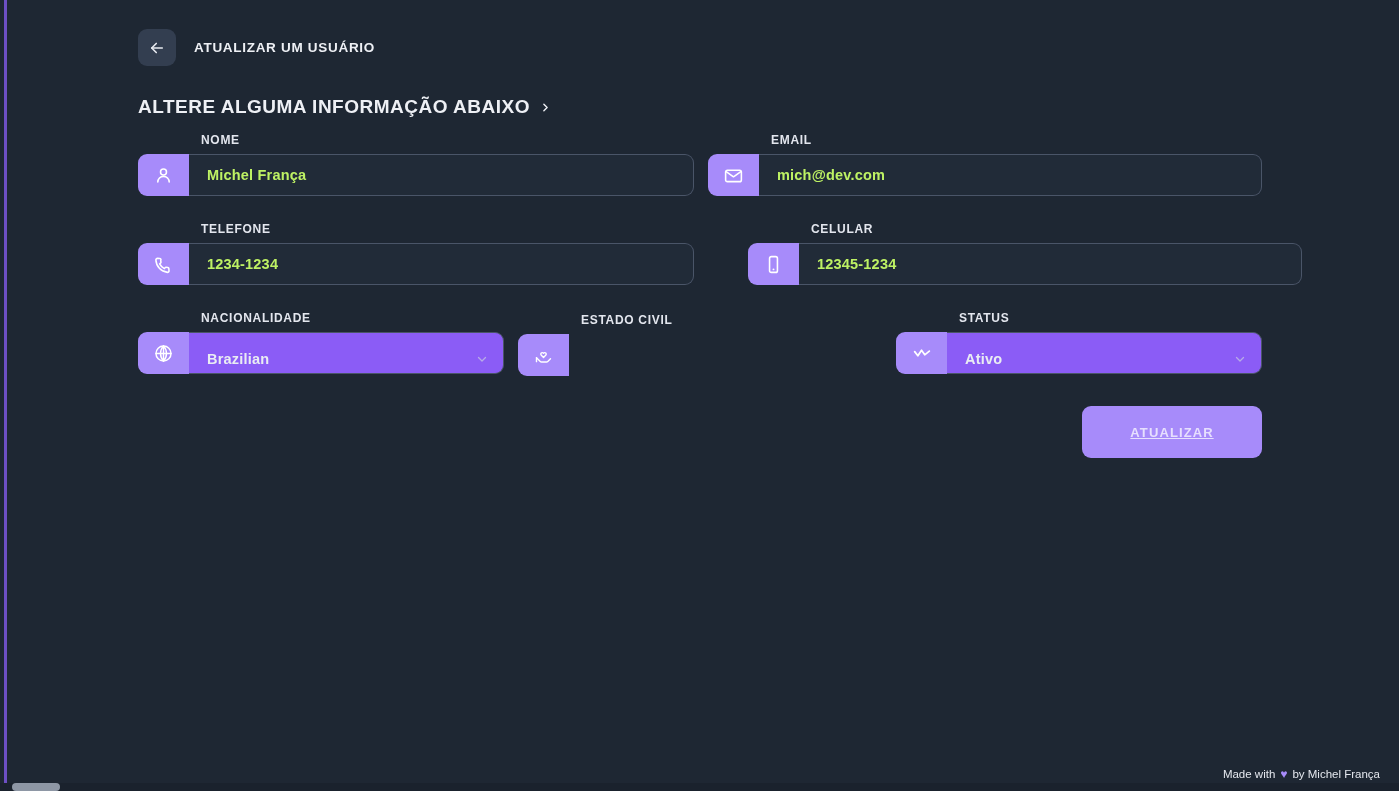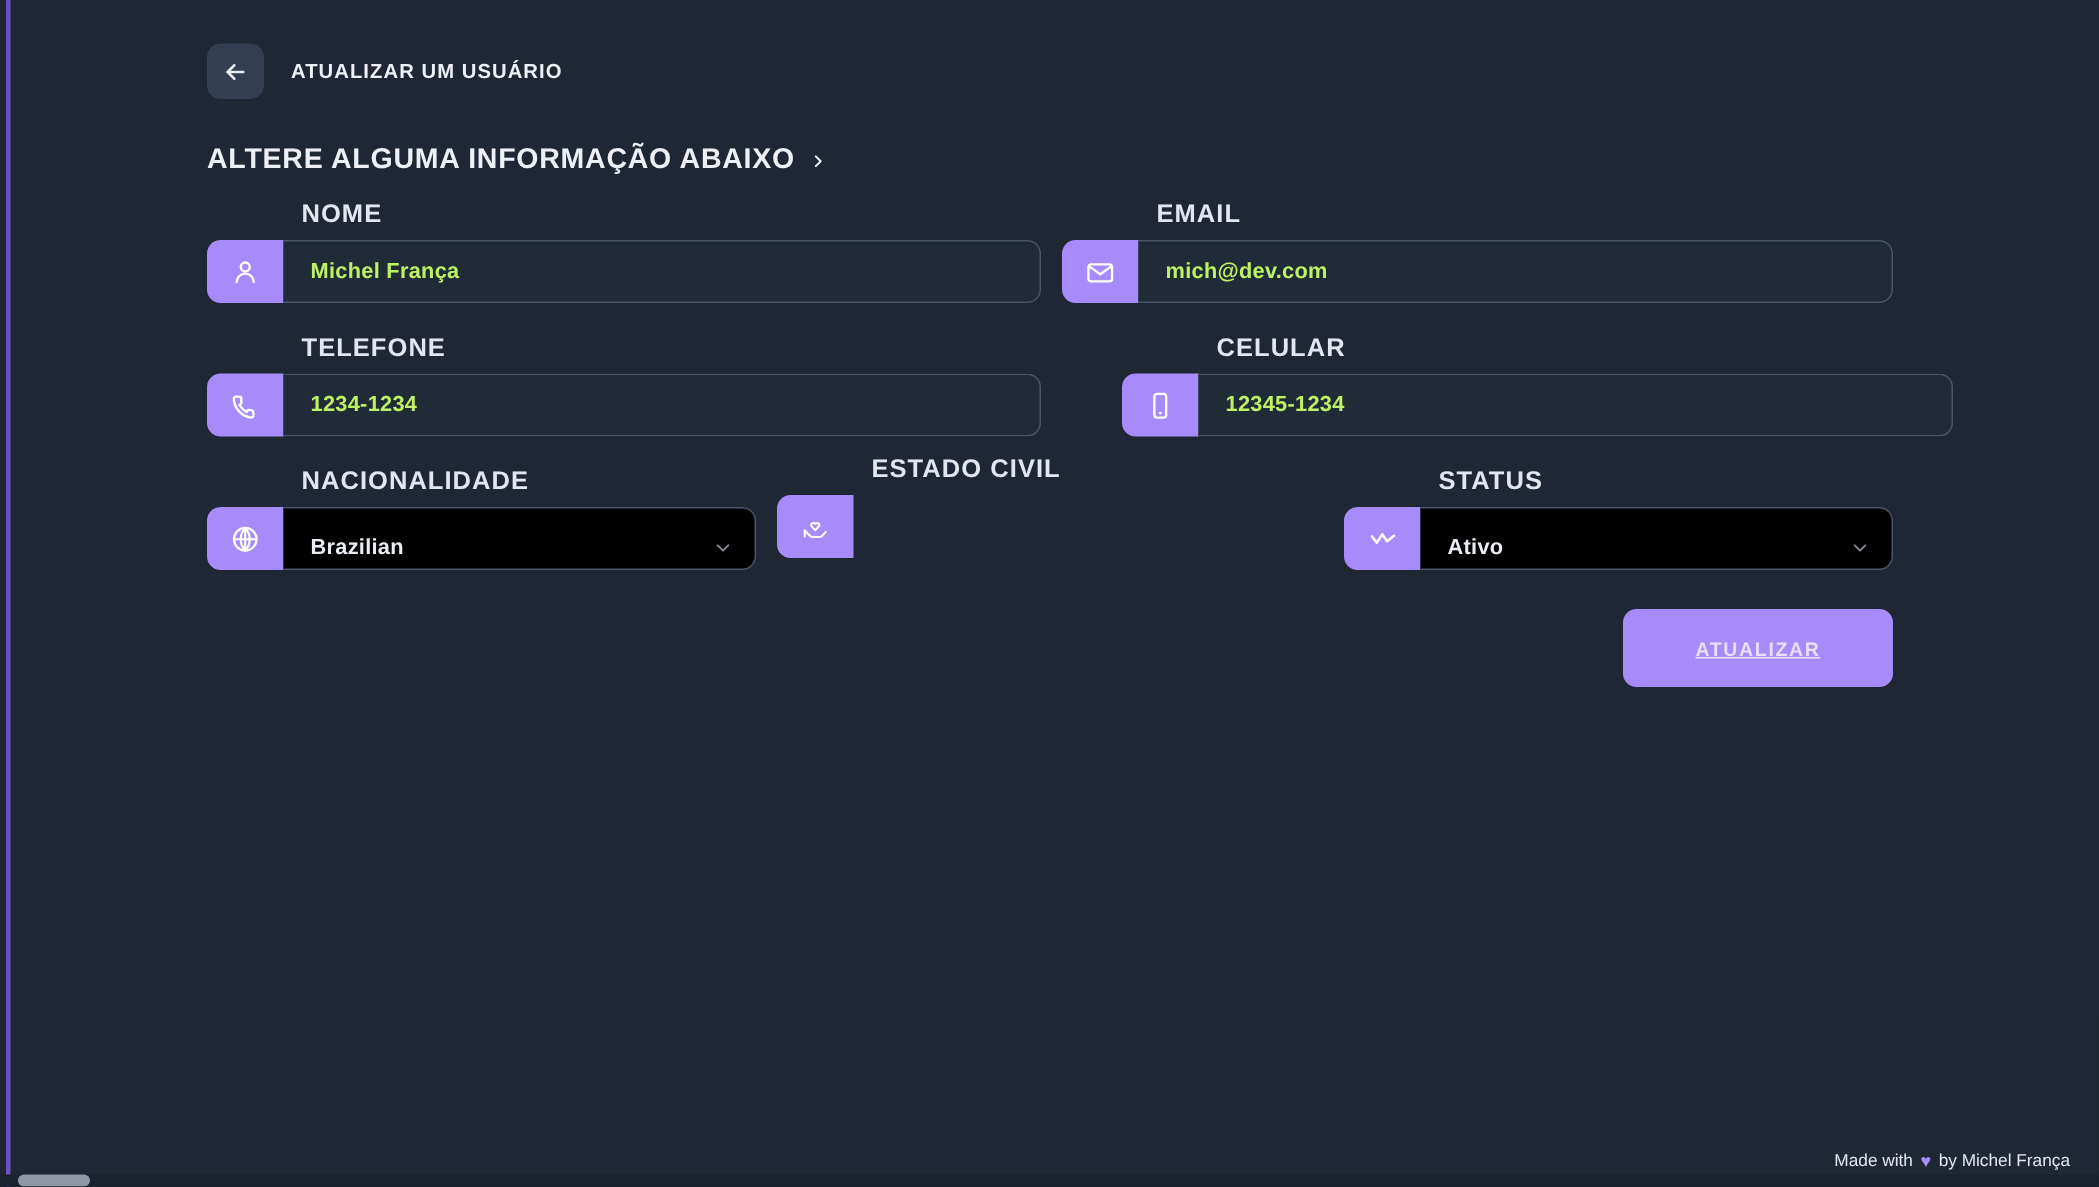--- a/index.html
+++ b/index.html
@@ -78,21 +78,21 @@
   }
   .section-heading .chev { display: flex; align-items: center; }
 
   
   .form-area { position: absolute; left: 0; top: 0; width: 100%; }
 
   .field {
     position: absolute;
   }
   .field-label {
-    font-size: 17px;
+    font-size: 12px;
     font-weight: bold;
     letter-spacing: 0.7px;
     color: #e3e6ee;
     margin-left: 63px;
     margin-bottom: 7px;
     display: block;
   }
   .field-row {
     display: flex;
     align-items: stretch;
@@ -120,21 +120,21 @@
     padding: 0 18px;
     font-size: 14.5px;
     font-weight: bold;
     color: #bef264;
     letter-spacing: 0.2px;
     cursor: text;
   }
 
   .select-box {
     flex: 1;
-    background: #000000;
+    background: #8b5cf6;
     border: 1px solid #4a5568;
     border-left: none;
     border-radius: 0 9px 9px 0;
     display: flex;
     align-items: center;
     justify-content: space-between;
     padding: 12px 14px 0 18px;
     font-size: 14.5px;
     font-weight: bold;
     color: #e9ecf3;
@@ -142,21 +142,21 @@
     cursor: pointer;
   }
   .select-chevron { display: flex; align-items: center; opacity: 0.65; }
 
   
   #field-nome      { left: 138px; top: 133px; width: 556px; }
   #field-email     { left: 708px; top: 133px; width: 554px; }
   #field-telefone  { left: 138px; top: 222px; width: 556px; }
   #field-celular   { left: 748px; top: 222px; width: 554px; }
   #field-nacionalidade { left: 138px; top: 311px; width: 366px; }
-  #field-estadocivil   { left: 518px; top: 303px; width: 364px; }
+  #field-estadocivil   { left: 518px; top: 313px; width: 364px; }
   #field-status        { left: 896px; top: 311px; width: 366px; }
 
   
   .submit-button {
     position: absolute;
     left: 1082px;
     top: 406px;
     width: 180px;
     height: 52px;
     background: #a78bfa;

